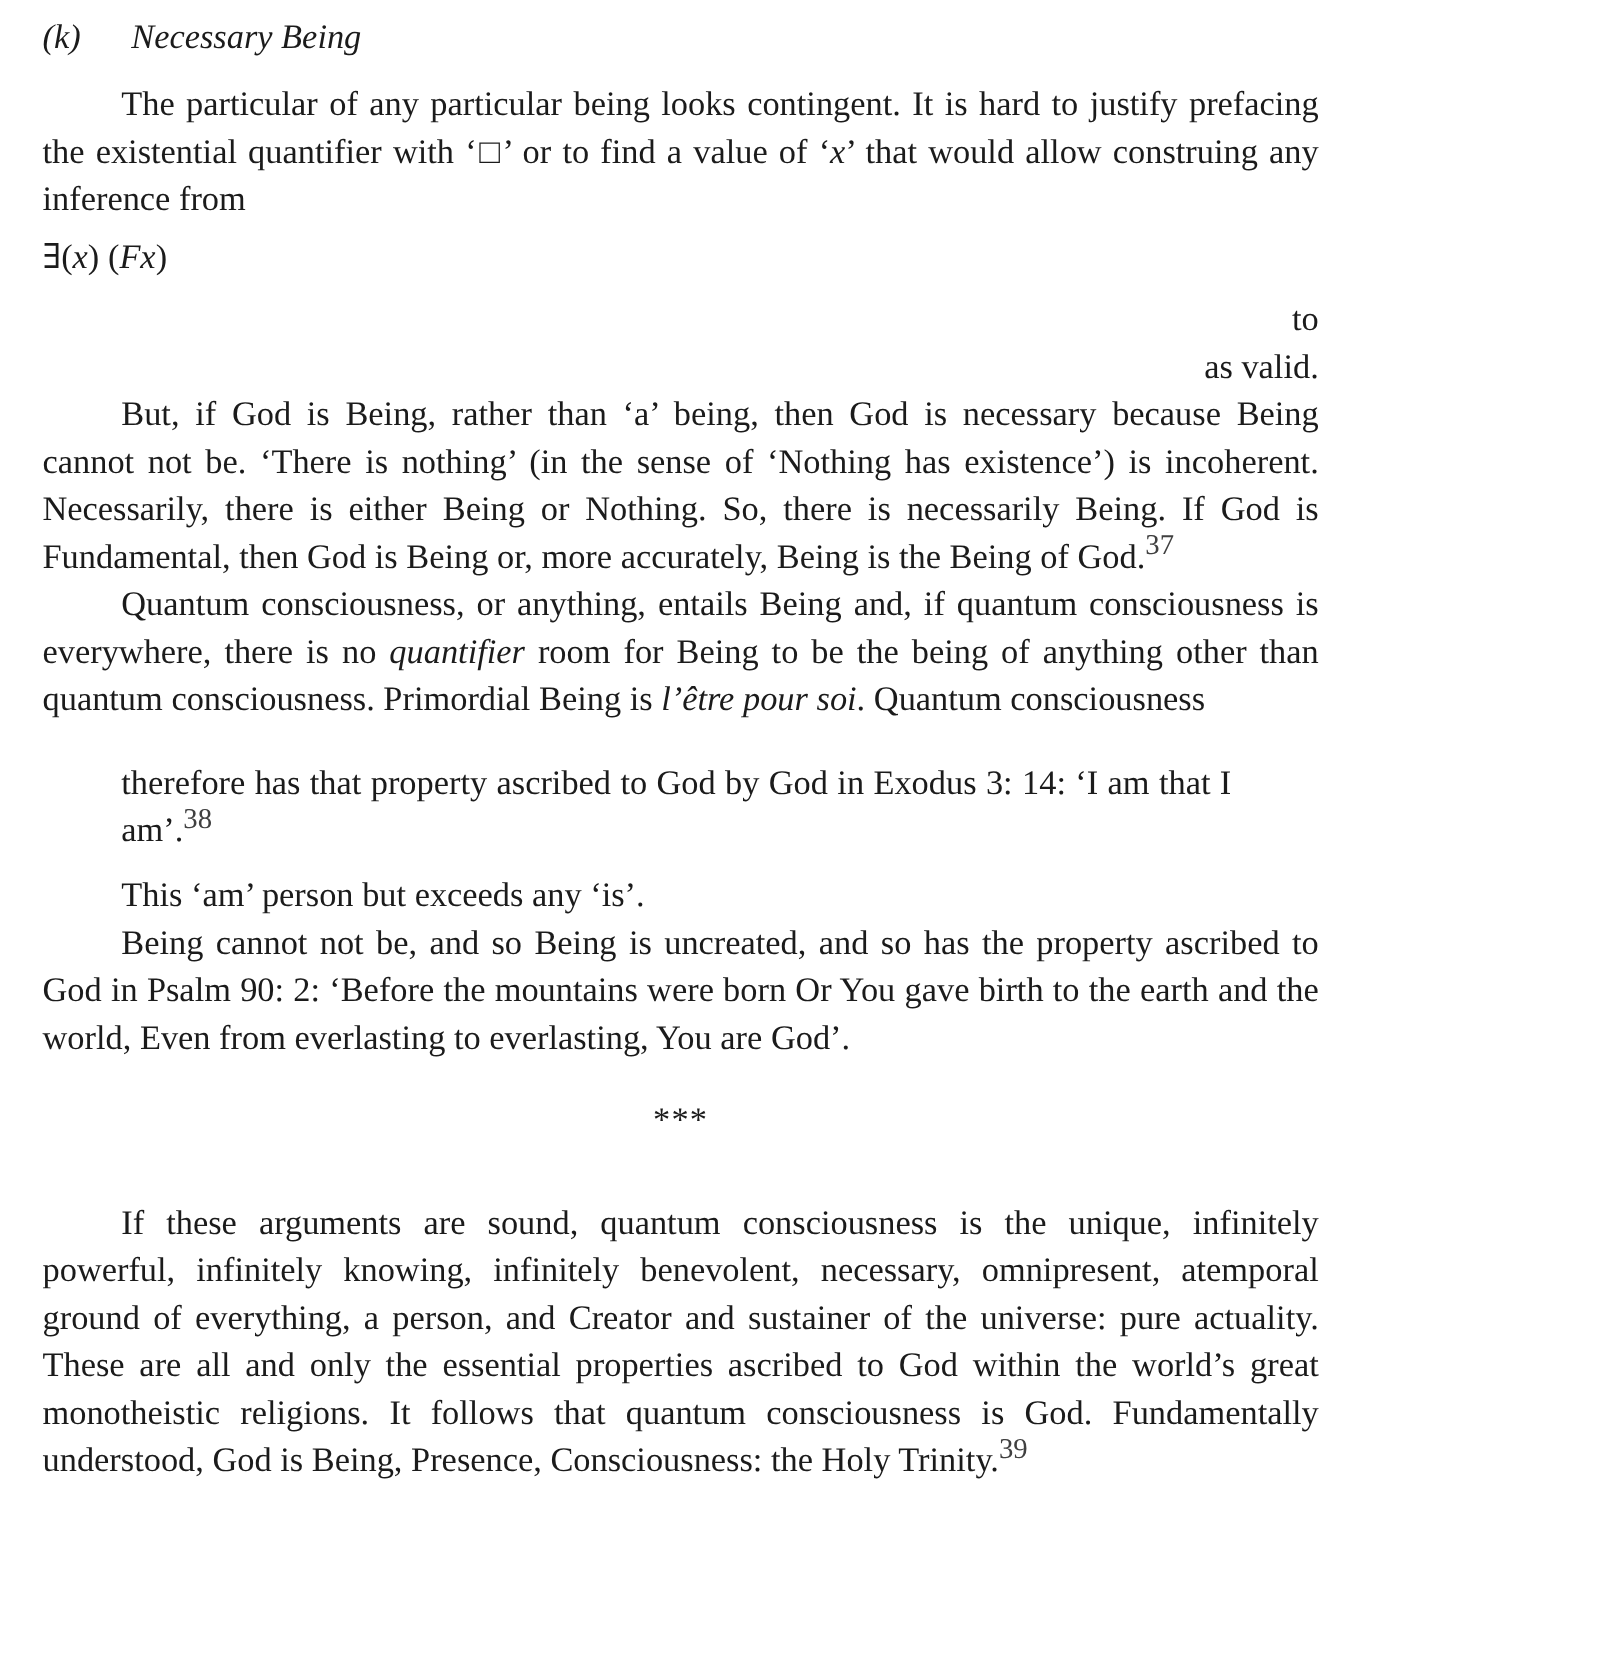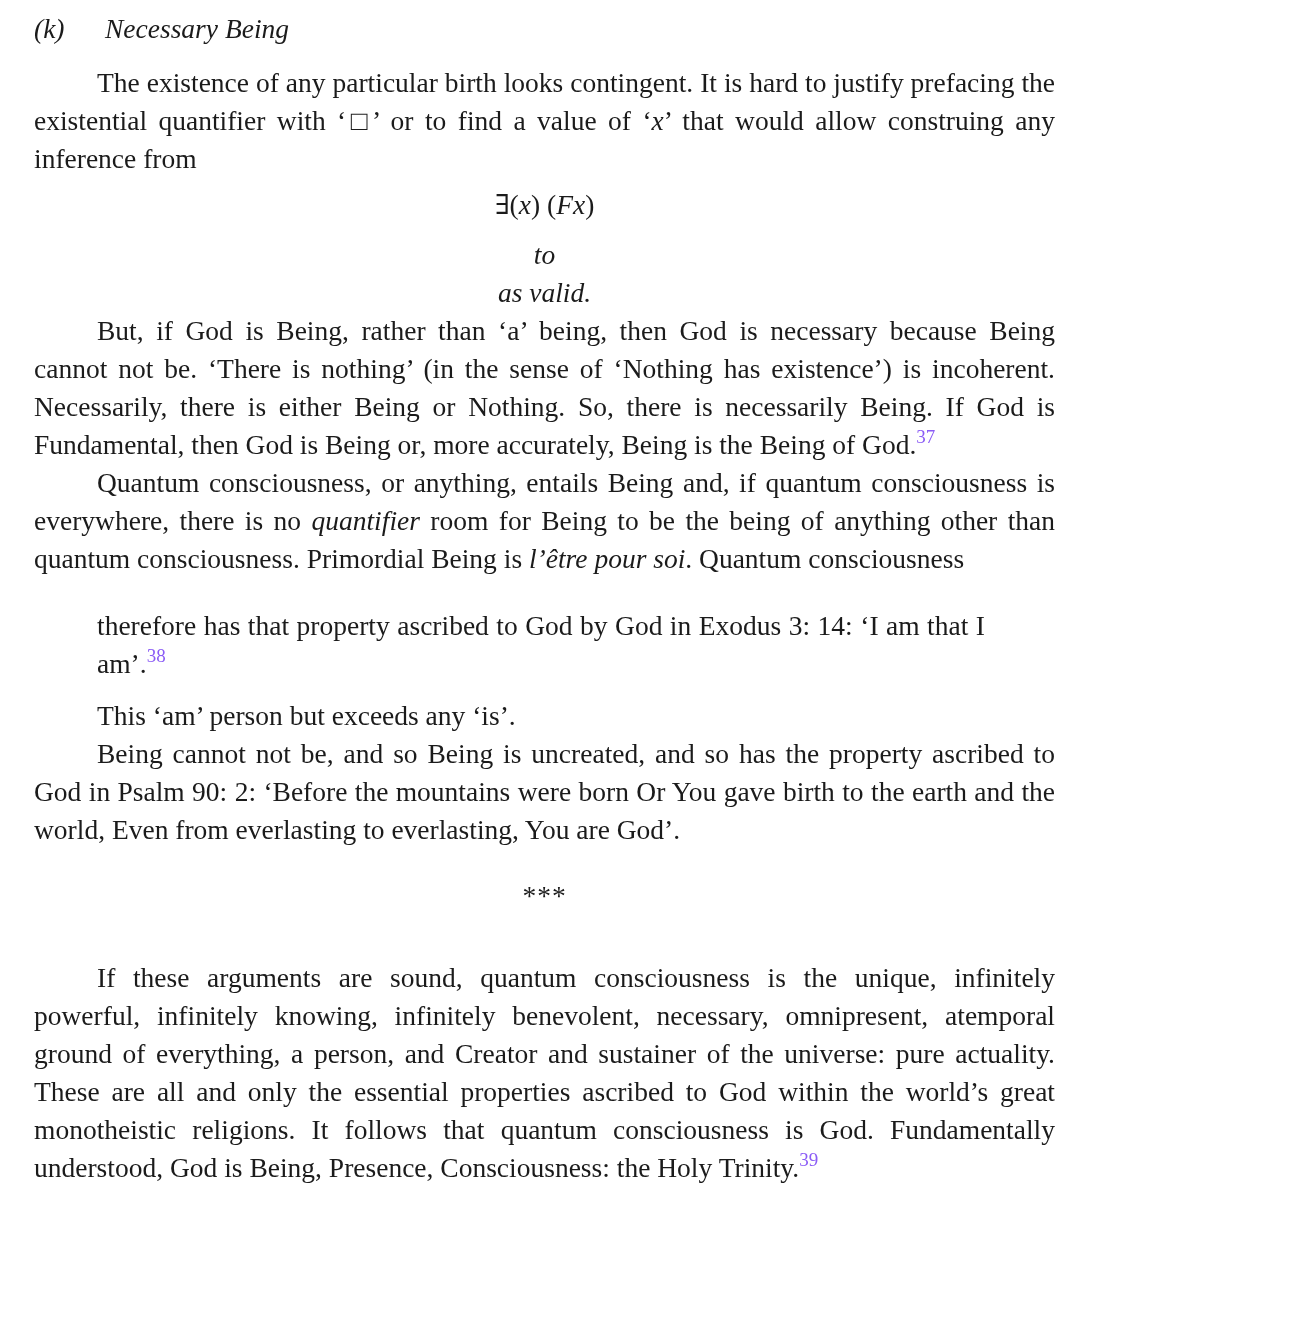--- a/index.html
+++ b/index.html
@@ -18,34 +18,33 @@
   }
   p { margin: 0; text-align: justify; }
   .indent { text-indent: 63px; }
   .heading {
     font-style: italic;
     text-align: left;
     margin: 0 0 16px 0;
   }
   .heading .section-label { display: inline-block; min-width: 71px; }
   .formula-line {
-    text-align: center;
     text-indent: 0;
     margin: 8px 0 12px 0;
   }
   .formula-line .var { font-style: italic; }
-  .plain { text-align: center; text-indent: 0; font-style: italic; }
+  .plain { text-align: right; text-indent: 0; }
   .blockquote {
     margin: 29px 70px 14px 63px;
     text-align: justify;
   }
   .italic { font-style: italic; }
   .fn-ref {
-    color: #8b5cf6;
-    font-size: 19px;
+    color: #404040;
+    font-size: 23px;
     line-height: 0;
     vertical-align: 11px;
     text-decoration: none;
     cursor: pointer;
   }
   .separator {
     text-align: center;
     text-indent: 0;
     margin: 28px 0 44px 0;
     letter-spacing: 1px;
@@ -54,21 +53,21 @@
 </head>
 <body>
 
 <div class="page">
 
   <p class="heading">
     <span class="section-label">(k)</span><span>Necessary Being</span>
   </p>
 
   <p class="indent">
-    <span>The existence of any particular birth looks contingent. It is hard to justify prefacing the existential quantifier with ‘□’ or to find a value of ‘</span><span class="italic">x</span><span>’ that would allow construing any inference from</span>
+    <span>The particular of any particular being looks contingent. It is hard to justify prefacing the existential quantifier with ‘□’ or to find a value of ‘</span><span class="italic">x</span><span>’ that would allow construing any inference from</span>
   </p>
 
   <p class="formula-line">
     <span>∃(</span><span class="var">x</span><span>) (</span><span class="var">Fx</span><span>)</span>
   </p>
 
   <p class="plain">to</p>
 
 
   <p class="plain">as valid.</p>

